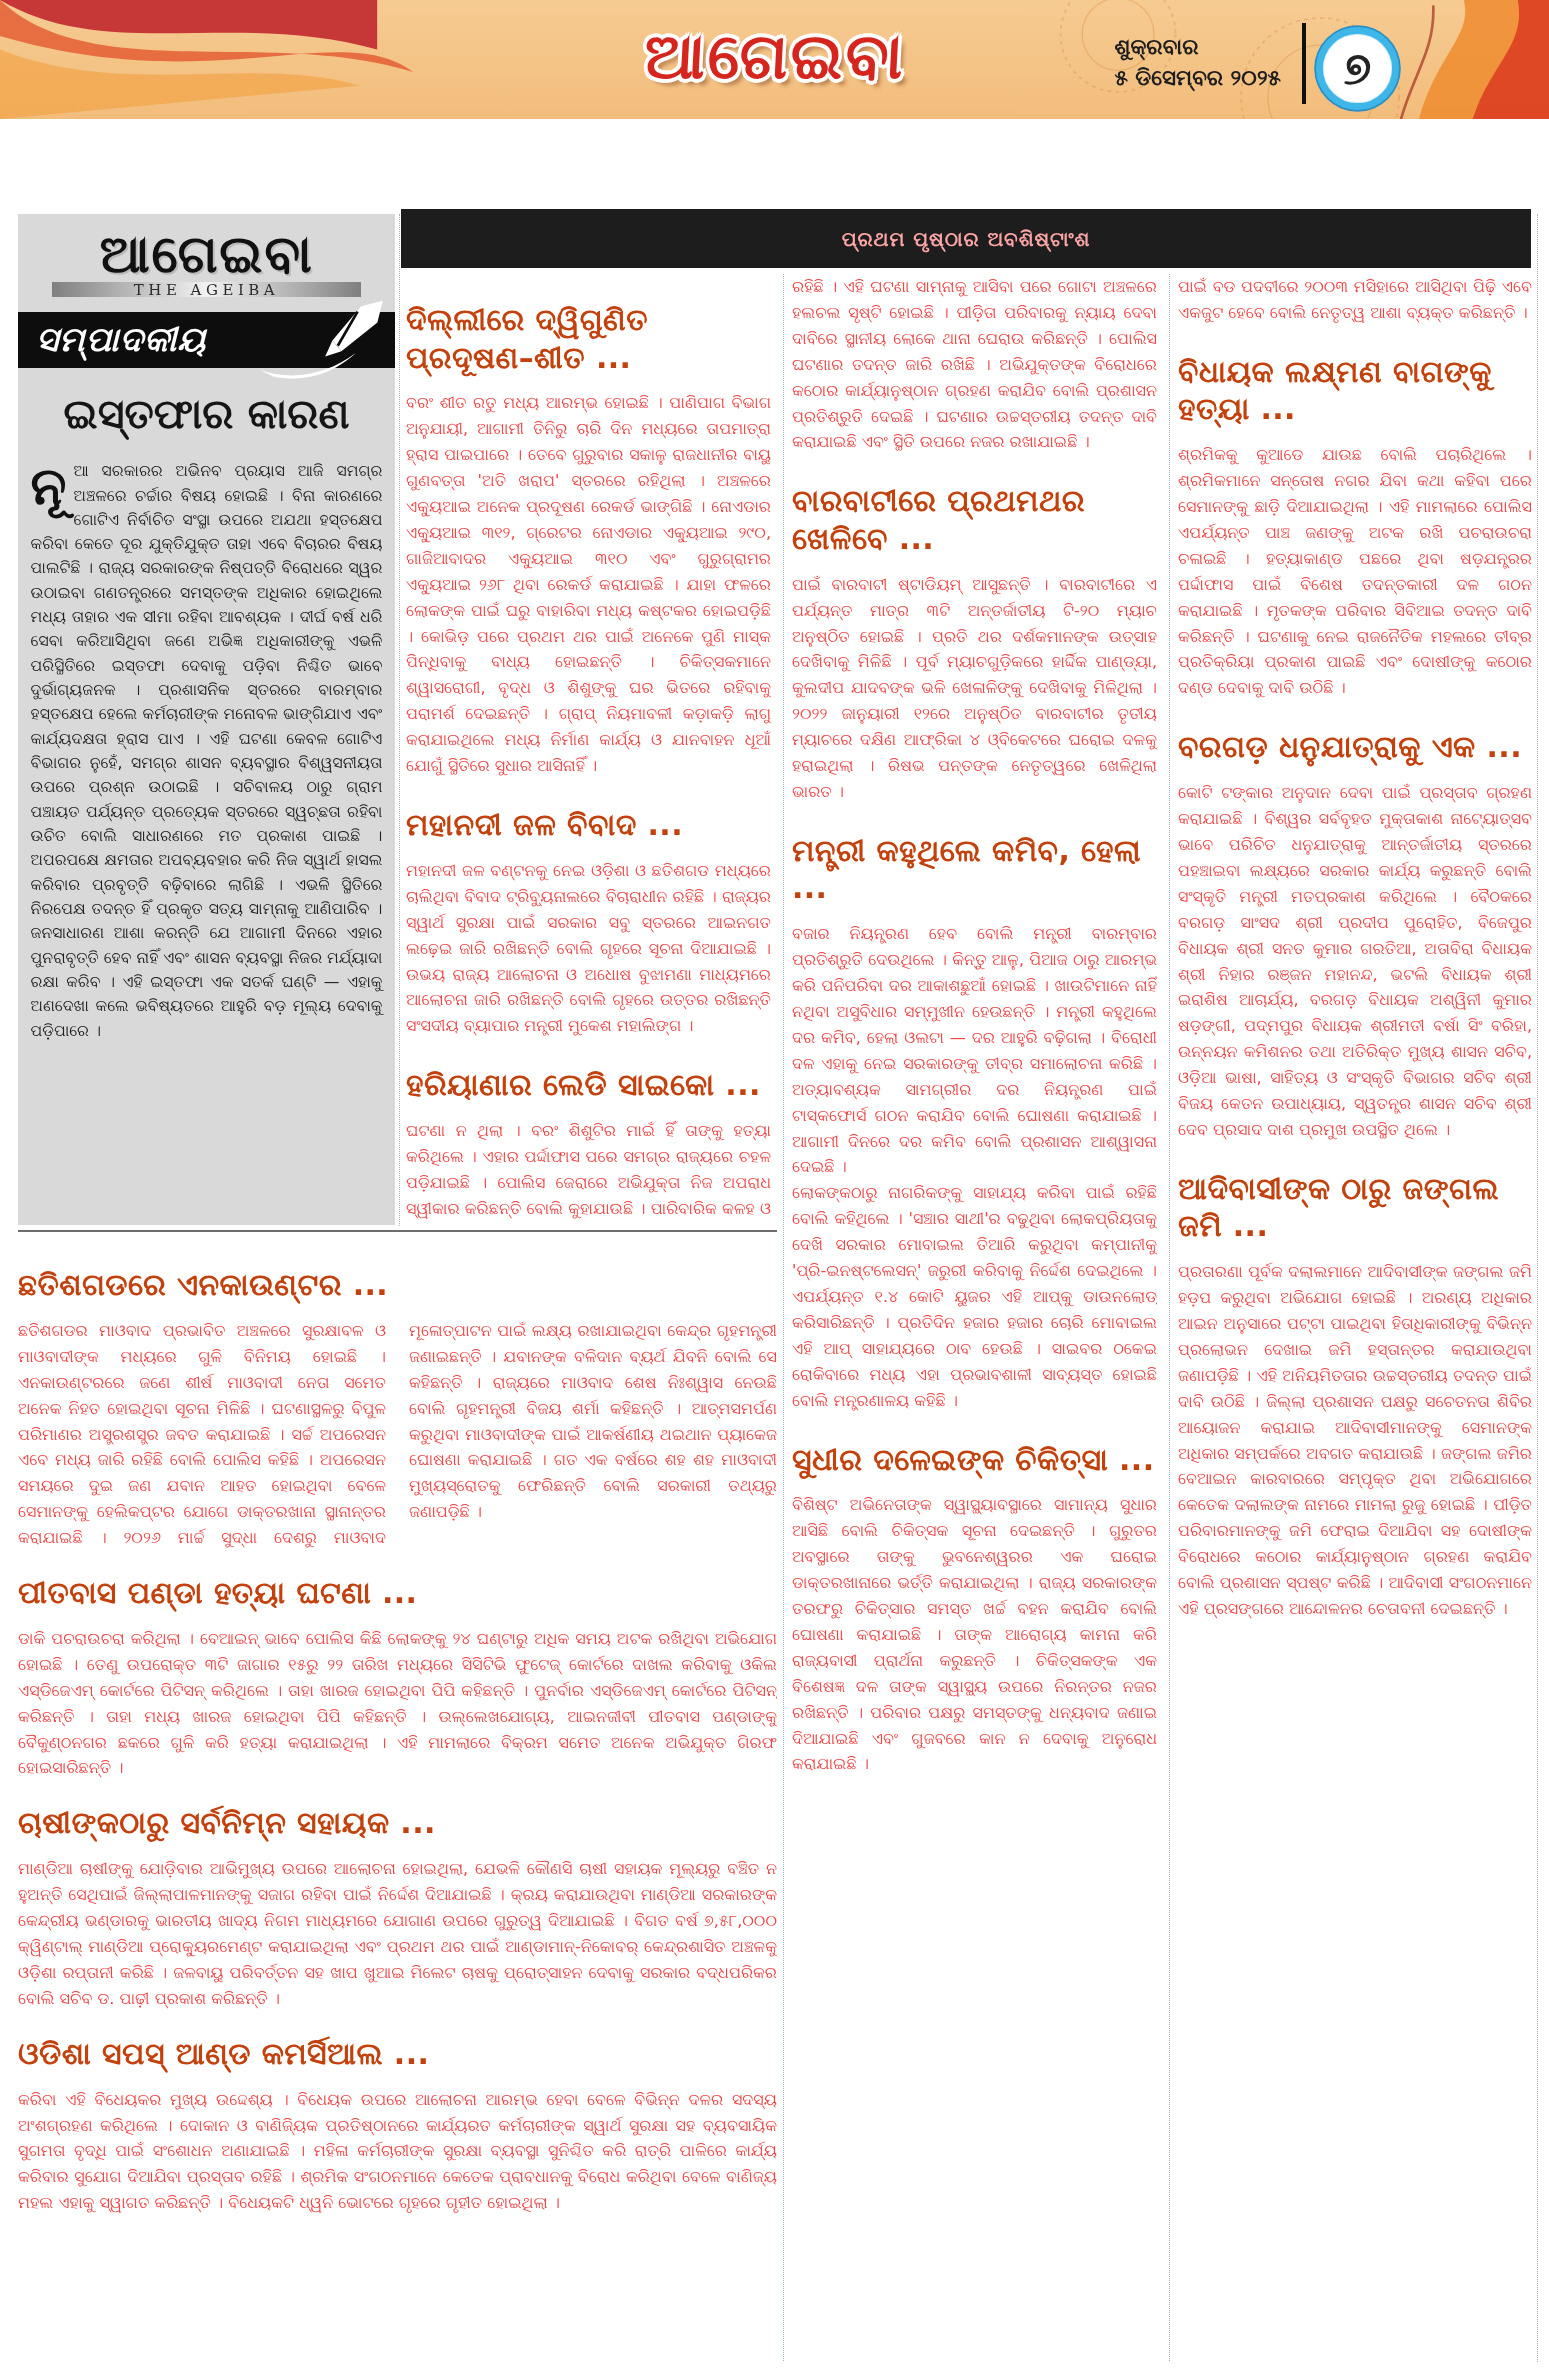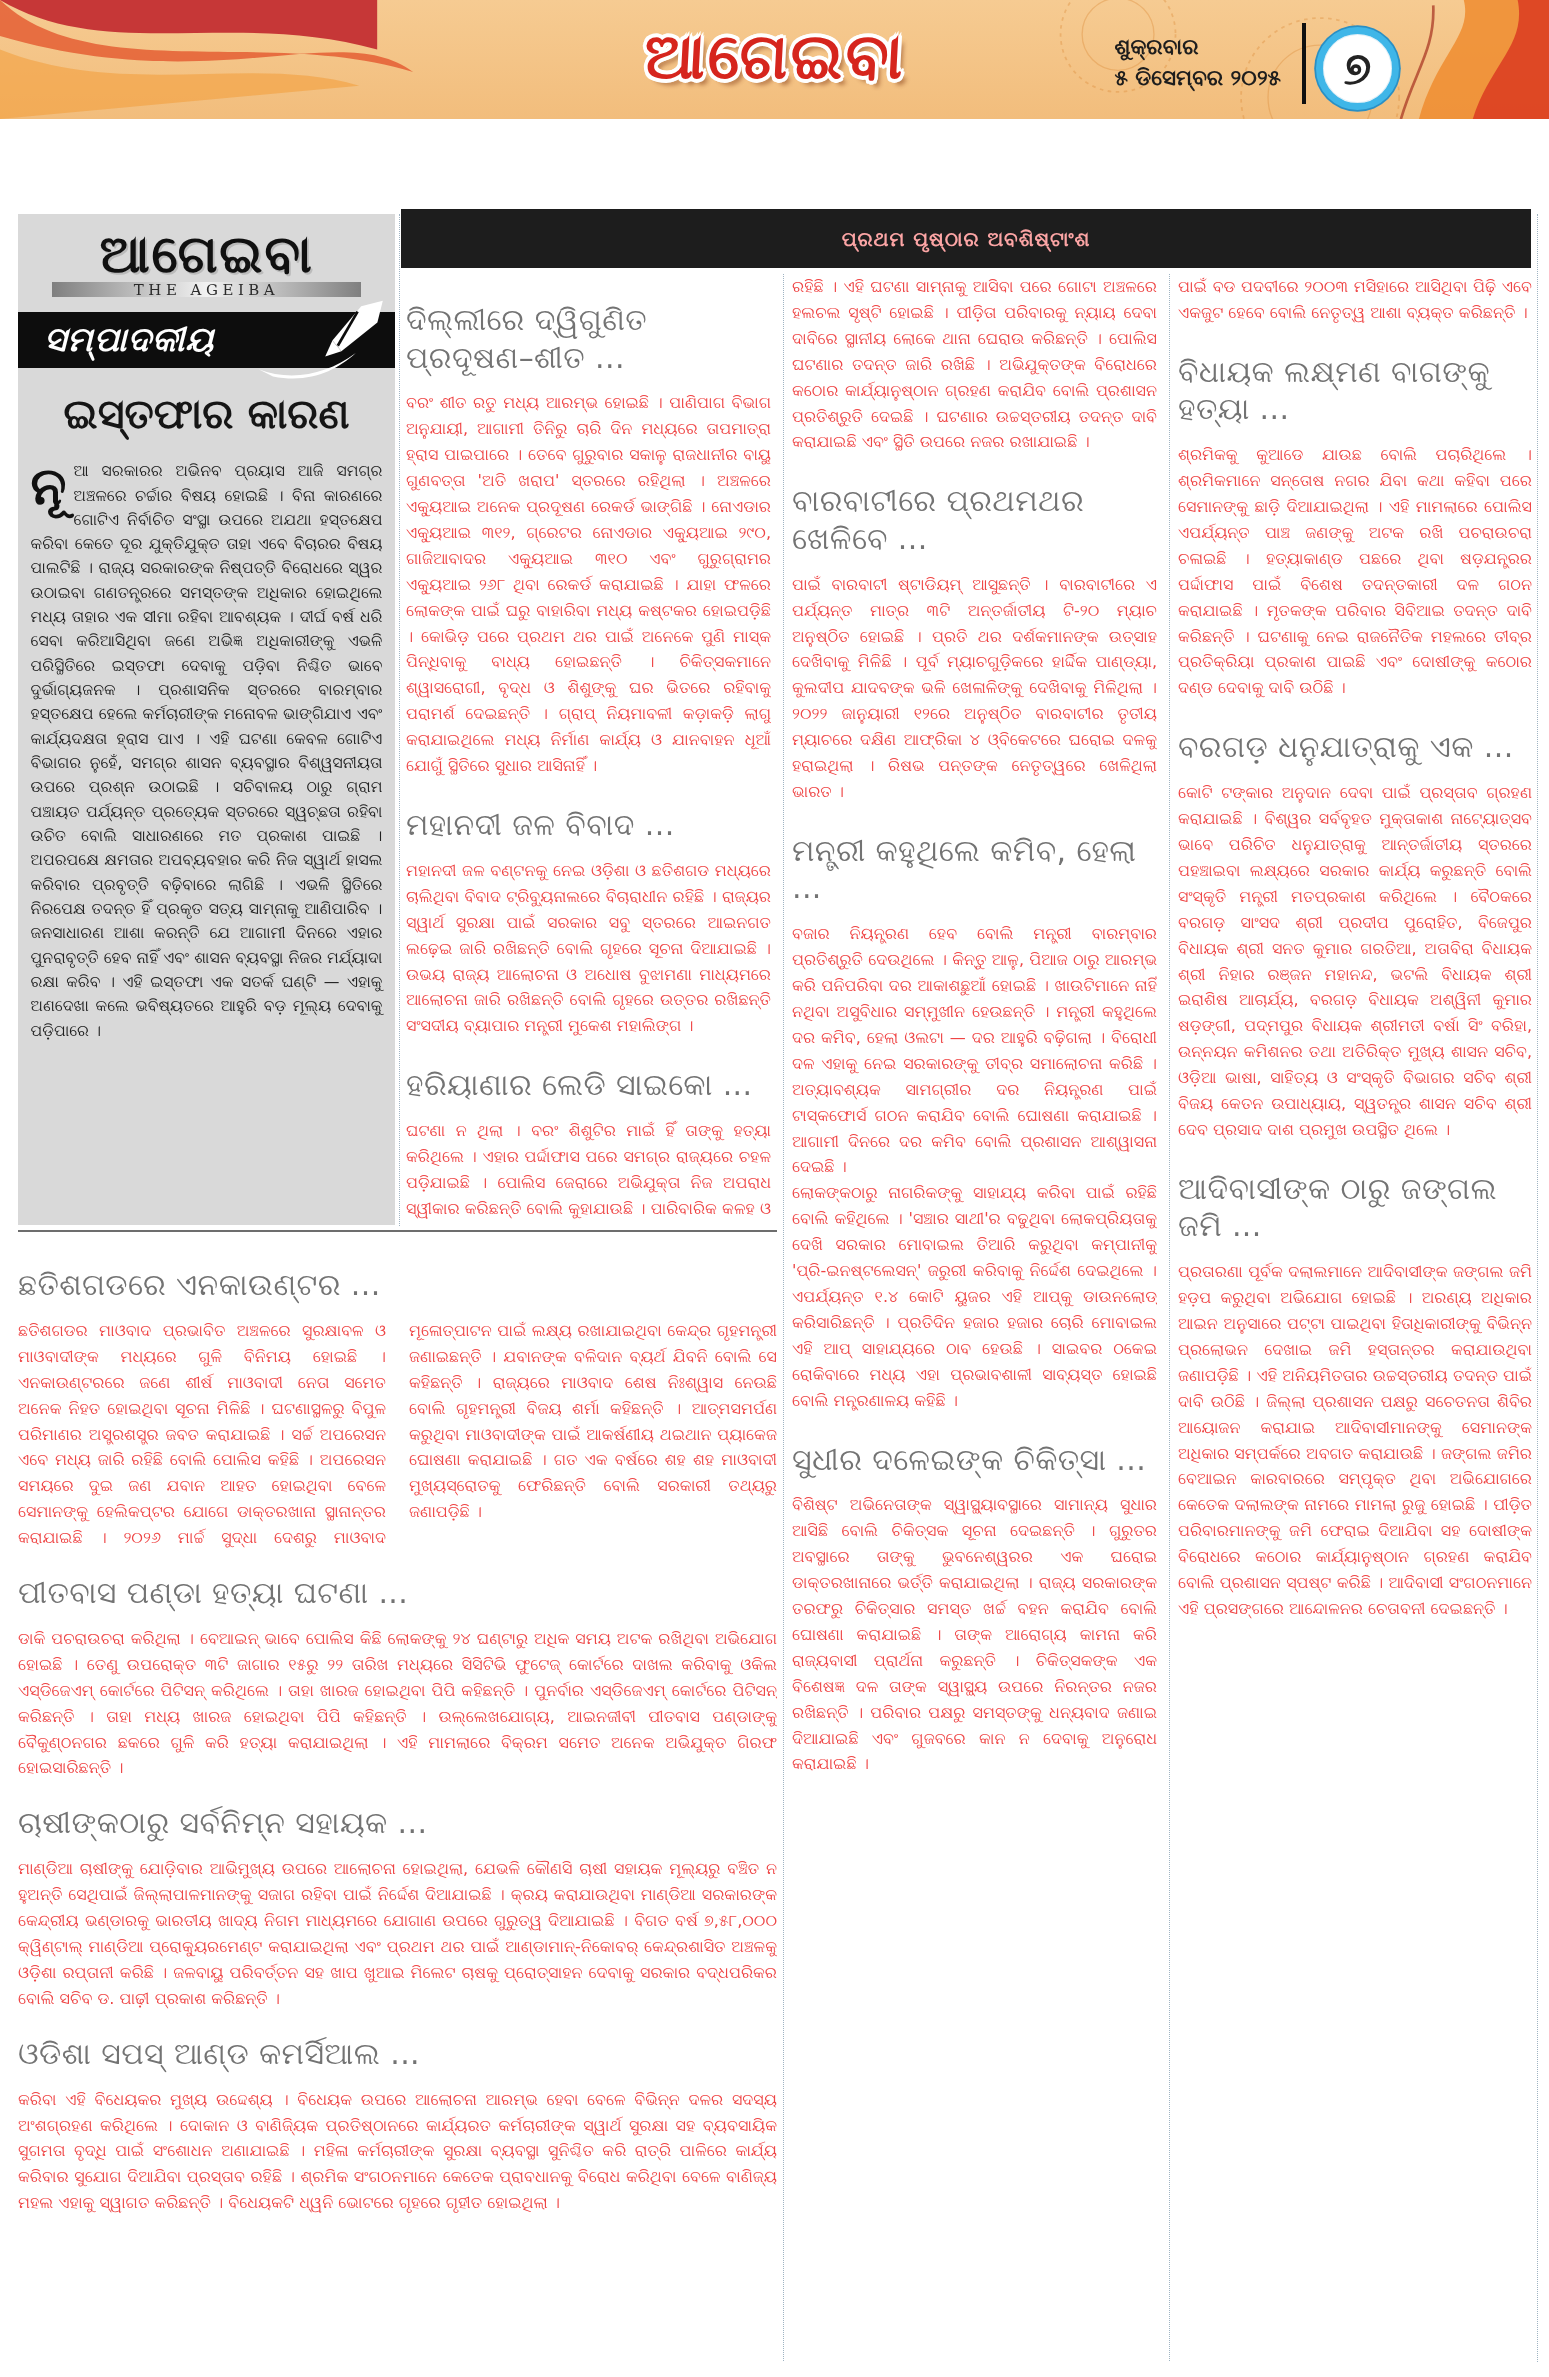--- a/index.html
+++ b/index.html
@@ -29,32 +29,32 @@
 
   
   .editorial{position:absolute;left:18px;top:214px;width:377px;height:1011px;background:var(--edbg,#d9d9d9);
        padding:14.4px 12.6px 9px;overflow:hidden}
   .ed-mast{font-size:52px;font-weight:800;color:#111;text-align:center;letter-spacing:1.8px;line-height:1.0;
        text-shadow:1.8px 1.8px 0 #bbb}
   .ed-band{margin:1.8px auto 0;width:88%;height:15.3px;background:linear-gradient(90deg,#7f7f7f,#f2f2f2,#7f7f7f);
        display:flex;align-items:center;justify-content:center}
   .ed-band span{font-family:"DejaVu Serif","Liberation Serif",serif;font-size:15px;letter-spacing:4.5px;color:#2b2b2b}
   .ed-label-bar{position:relative;margin:14.4px -12.6px 0;height:56px;background:#0d0d0d;display:flex;align-items:center}
-  .ed-label-bar .lbl{color:#fff;font-size:34px;font-weight:800;font-style:italic;padding-left:26px;letter-spacing:0.9px}
+  .ed-label-bar .lbl{color:#fff;font-size:34px;font-weight:800;font-style:italic;padding-left:18px;letter-spacing:0.9px}
   .ed-label-bar svg{position:absolute;right:5.4px;top:-12.6px}
   .ed-headline{margin-top:20px;text-align:center;font-size:41px;line-height:1.3;font-weight:800;color:#151515}
   .ed-body{margin-top:18px;font-size:15.7px;line-height:1.55;color:#202020;text-align:justify}
   .dropcap{float:left;font-size:52px;line-height:.9;font-weight:800;padding:3.6px 7.2px 0 0;color:#111}
 
   
   .col{position:absolute;top:274px;overflow:hidden}
   .col-a{left:406px;width:365px;height:950px}
   .col-b{left:792px;width:365px;height:2087px}
   .col-c{left:1178px;width:354px;height:2087px}
-  .art-h{font-size:30px;font-weight:400;color:#737373;margin:27px 0 14.4px;letter-spacing:0.4px;line-height:1.25}
+  .art-h{font-size:30px;font-weight:700;color:#c2410c;margin:27px 0 14.4px;letter-spacing:0.4px;line-height:1.25}
   .art-p{font-size:16px;line-height:1.62;color:#ef4444;text-align:justify}
   .two-col{column-count:2;column-gap:23px}
 
   .rule{position:absolute;left:18px;top:1230px;width:759px;height:1.8px;background:#6d6d6d}
   .bottom{position:absolute;left:18px;top:1243px;width:759px;height:1119px;overflow:hidden}
   .bottom .art-h{margin-top:23px}
 
   .divider{position:absolute;width:0;border-left:1.8px dotted #9fb3c2}
   .div-ed{left:399px;top:214px;height:1012px}
   .div-ab{left:783px;top:274px;height:2087px}

